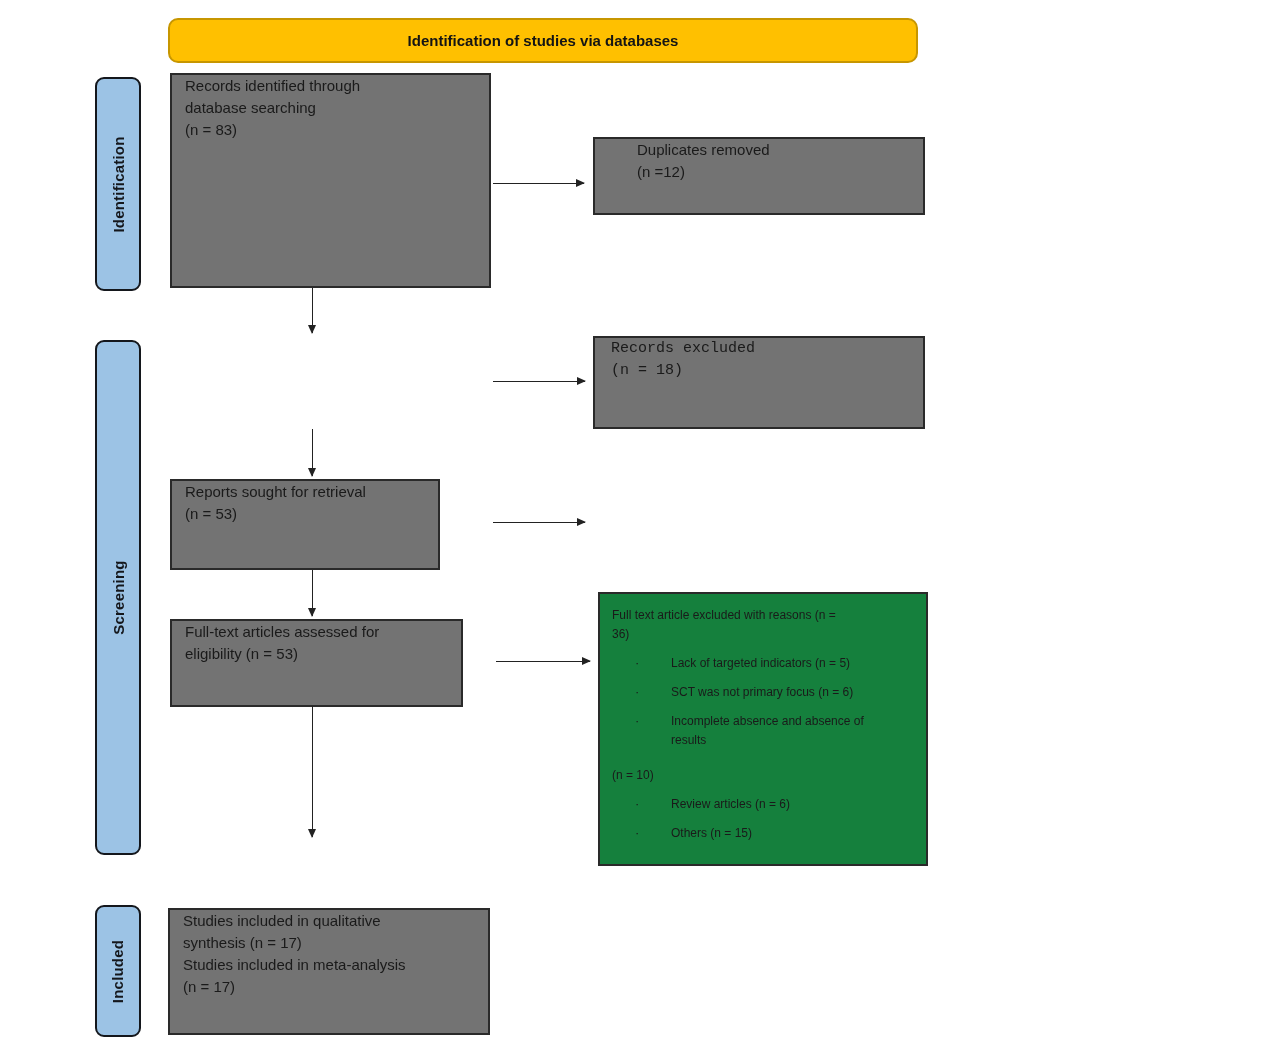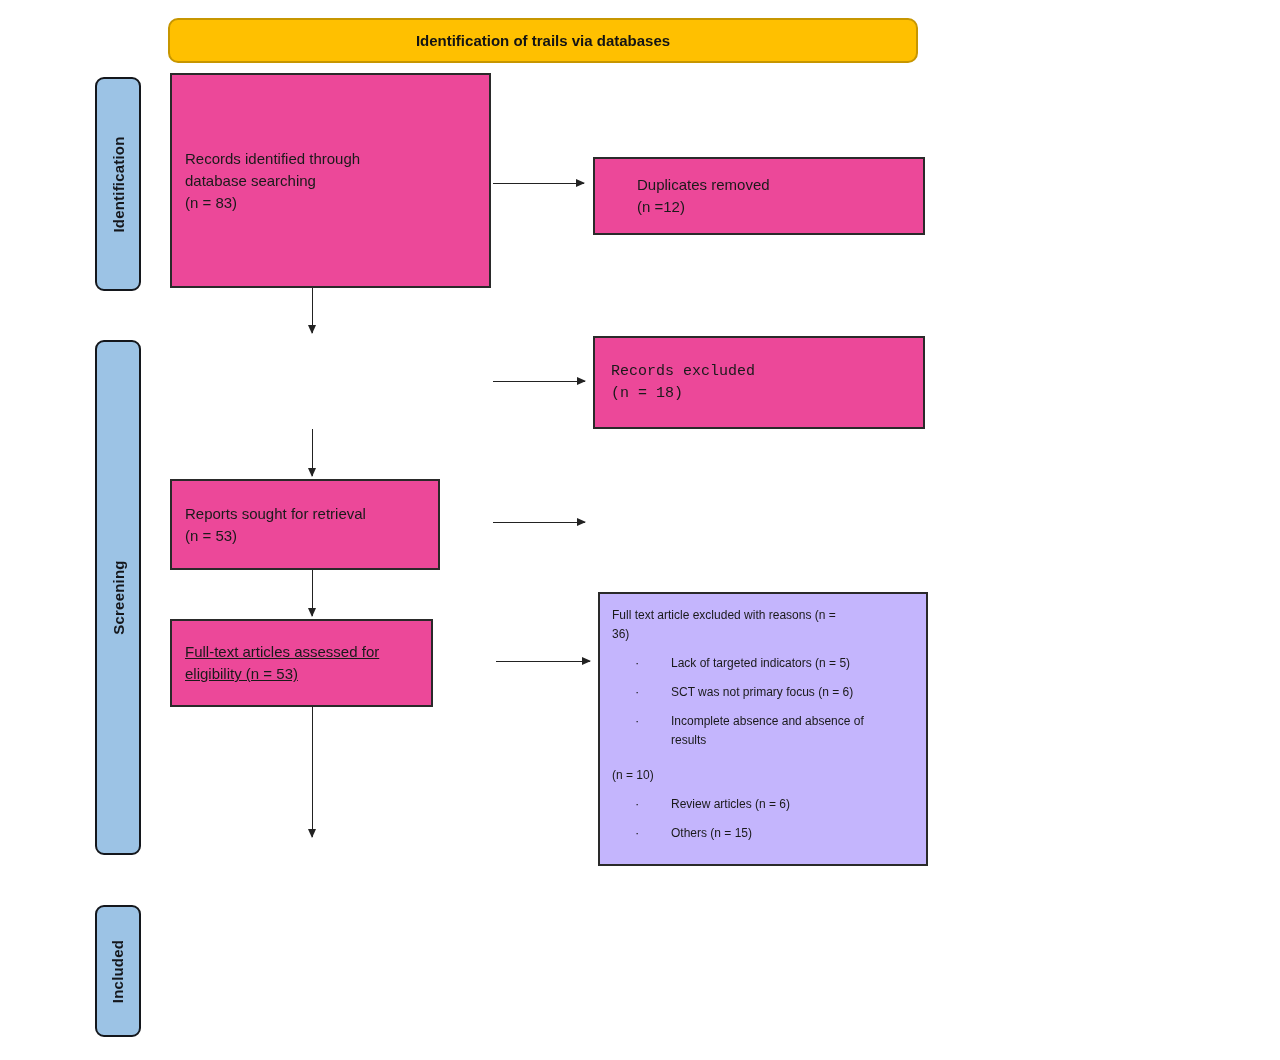--- a/index.html
+++ b/index.html
@@ -42,42 +42,42 @@
     font-size: 15px; font-weight: bold; color: #14171c;
     letter-spacing: .2px;
   }
   #tab-identification { top: 77px;  height: 214px; }
   #tab-screening      { top: 340px; height: 515px; }
   #tab-included       { top: 905px; height: 132px; }
 
   
   .fbox {
     position: absolute;
-    background: #ec4899;
+    background: #737373;
     border: 2px solid #2a2a2a;
     box-sizing: border-box;
-    display: flex; align-items: center;
+    display: flex; align-items: flex-start;
     font-size: 15px; line-height: 22px;
     white-space: pre-line;
     padding-left: 13px; padding-right: 8px;
   }
   #box-records-identified { left: 170px; top: 73px;  width: 321px; height: 215px; }
-  #box-duplicates         { left: 593px; top: 137px; width: 332px; height: 78px; padding-left: 42px; margin-top: 20px; }
+  #box-duplicates         { left: 593px; top: 137px; width: 332px; height: 78px; padding-left: 42px; }
   #box-records-screened   { left: 170px; top: 336px; width: 321px; height: 93px; }
   #box-records-excluded   { left: 593px; top: 336px; width: 332px; height: 93px; padding-left: 16px; font-family: Liberation Mono, monospace; }
   #box-reports-sought     { left: 170px; top: 479px; width: 270px; height: 91px; }
   #box-not-retrieved      { left: 593px; top: 479px; width: 332px; height: 91px; padding-left: 16px; }
-  #box-fulltext           { left: 170px; top: 619px; width: 263px; height: 88px; text-decoration: underline; }
+  #box-fulltext           { left: 170px; top: 619px; width: 293px; height: 88px; }
   #box-included-studies   { left: 168px; top: 908px; width: 322px; height: 127px; }
 
   
   #box-exclusion {
     position: absolute;
     left: 598px; top: 592px; width: 330px; height: 274px;
-    background:#c4b5fd;
+    background:#15803d;
     border: 2px solid #2a2a2a;
     box-sizing: border-box;
     padding: 12px 10px 0 12px;
     font-size: 12px; line-height: 19px;
   }
   .excl-intro { white-space: pre-line; }
   .excl-item  { display: flex; margin-top: 10px; }
   .excl-item .bullet {
     margin-left: 23px; width: 36px; flex-shrink: 0;
     font-size: 13px; line-height: 17px;
@@ -116,21 +116,21 @@
   #arr-screened-sought       { left: 312px; top: 429px; height: 47px; }
   #arr-sought-fulltext       { left: 312px; top: 570px; height: 46px; }
   #arr-fulltext-included     { left: 312px; top: 706px; height: 131px; }
 </style>
 </head>
 <body>
 
 <div id="canvas">
 
   <div class="banner">
-    <span>Identification of trails via databases</span>
+    <span>Identification of studies via databases</span>
   </div>
 
   <div class="stage-tab" id="tab-identification">
     <span class="stage-label">Identification</span>
   </div>
   <div class="stage-tab" id="tab-screening">
     <span class="stage-label">Screening</span>
   </div>
   <div class="stage-tab" id="tab-included">
     <span class="stage-label">Included</span>
@@ -149,20 +149,26 @@
     <span>Records excluded
 (n = 18)</span>
   </div>
   <div class="fbox" id="box-reports-sought">
     <span>Reports sought for retrieval
 (n = 53)</span>
   </div>
   <div class="fbox" id="box-fulltext">
     <span>Full-text articles assessed for
 eligibility (n = 53)</span>
+  </div>
+  <div class="fbox" id="box-included-studies">
+    <span>Studies included in qualitative
+synthesis (n = 17)
+Studies included in meta-analysis
+(n = 17)</span>
   </div>
 
   <div id="box-exclusion">
     <div class="excl-intro">Full text article excluded with reasons (n =
 36)</div>
     <div class="excl-item">
       <span class="bullet">·</span>
       <span class="excl-text">Lack of targeted indicators (n = 5)</span>
     </div>
     <div class="excl-item">

